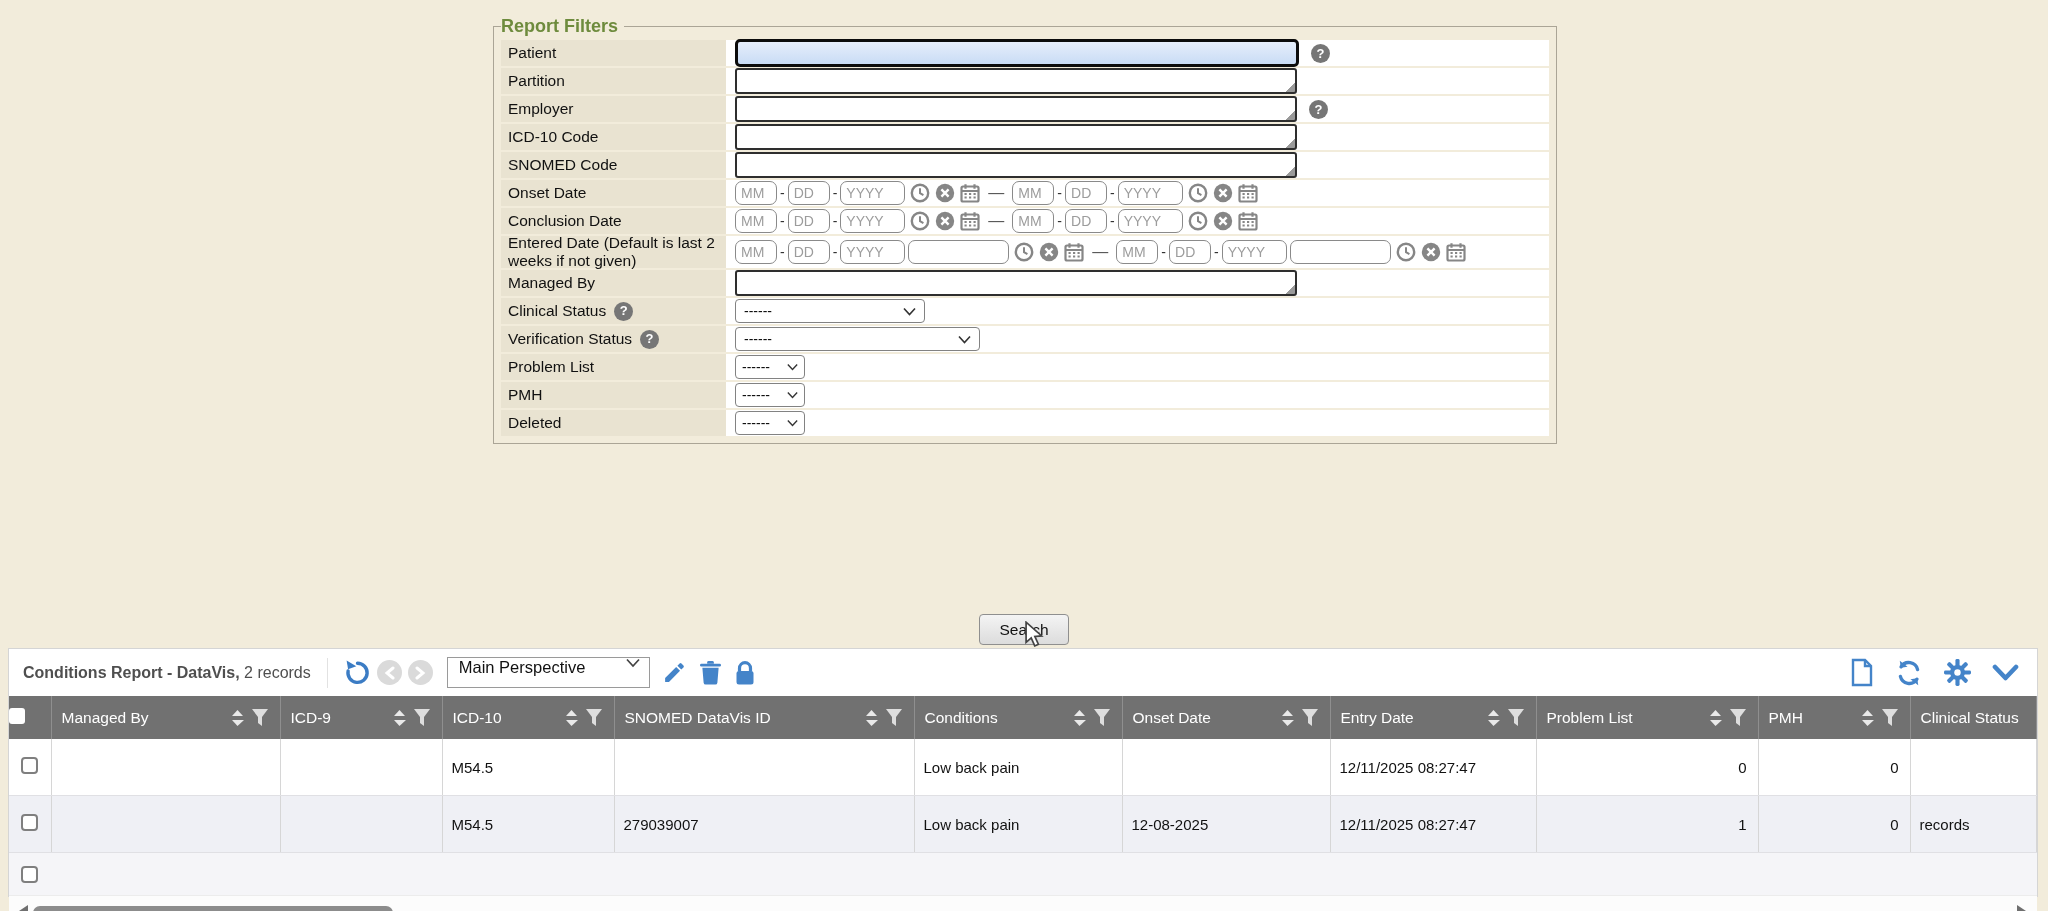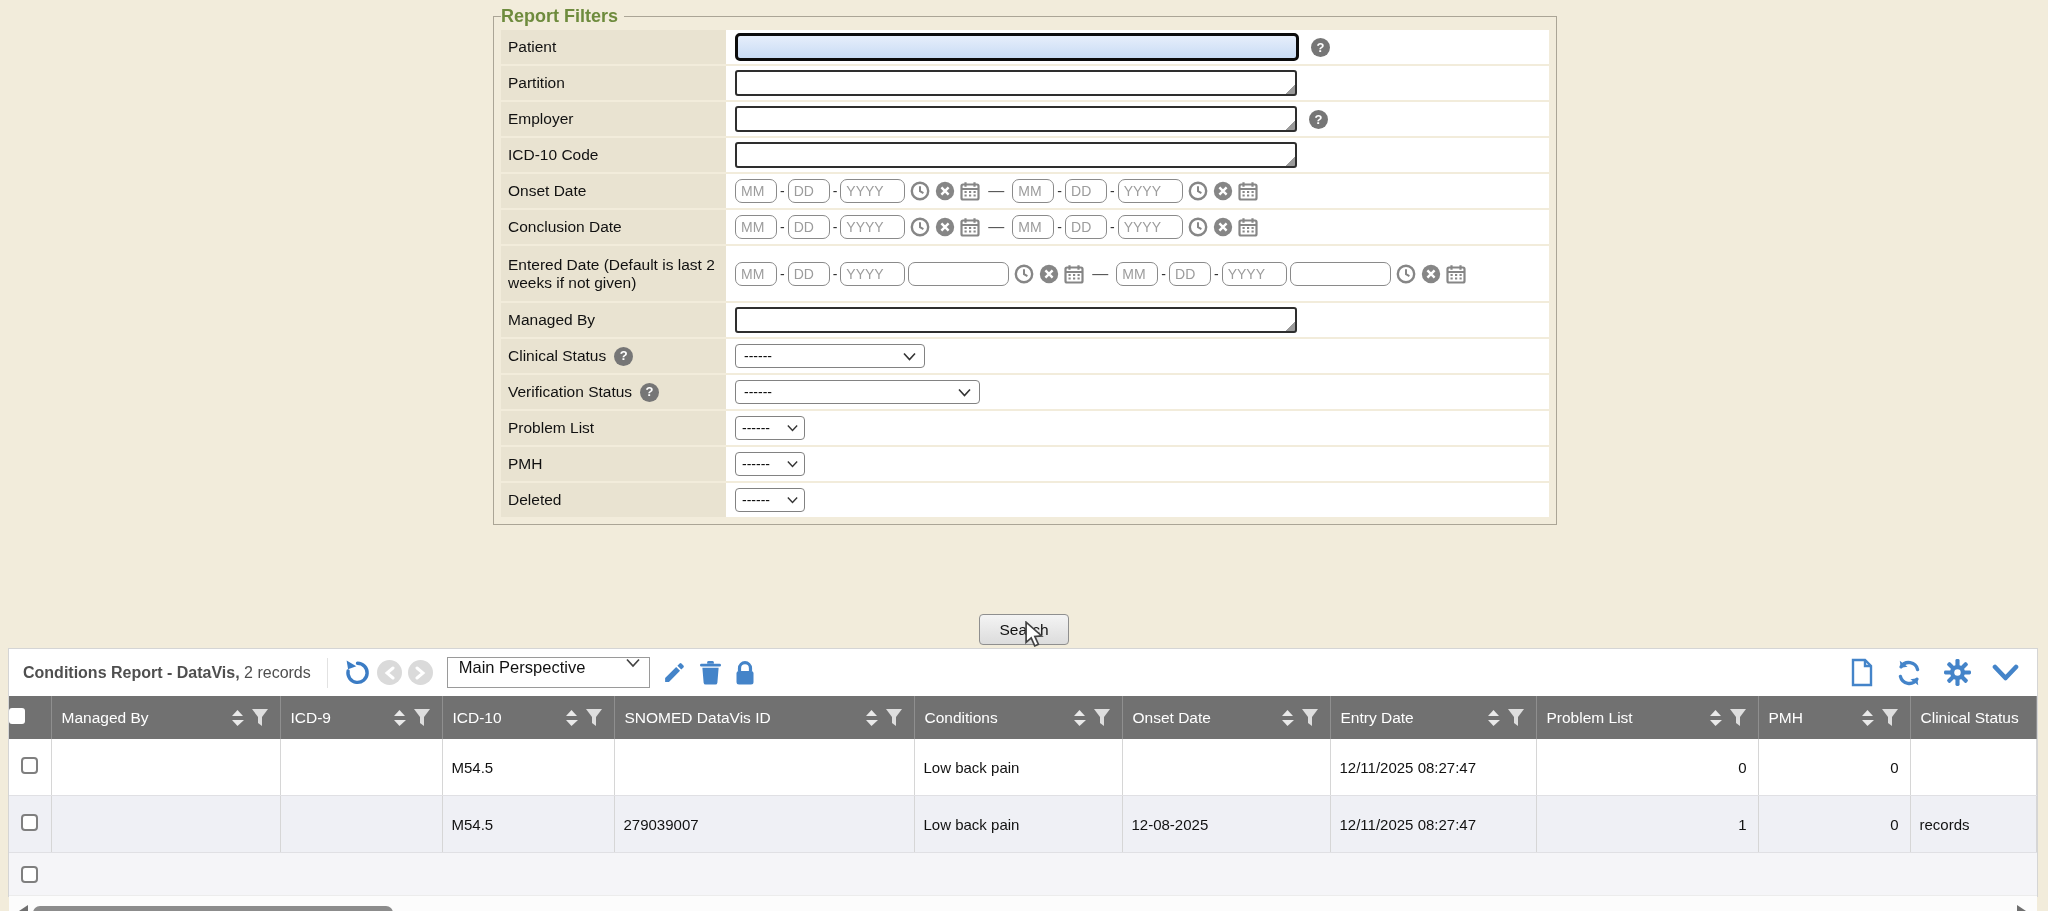--- a/index.html
+++ b/index.html
@@ -4,30 +4,30 @@
 <style>
   html,body{margin:0;padding:0;}
   body{
     width:2048px;height:911px;position:relative;overflow:hidden;
     background:#f2ecdb;
     font-family:"Liberation Sans","DejaVu Sans",sans-serif;
     color:#111;
   }
   
   fieldset.filters{
-    position:absolute;left:493px;top:6px;width:1064px;
+    position:absolute;left:493px;top:16px;width:1064px;
     border:1px solid #aba596;padding:3px 7px 7px 7px;margin:0;box-sizing:border-box;
     background:transparent;
   }
   fieldset.filters legend{
     color:#6e8b3d;font-weight:bold;font-size:18px;padding:0 6px 0 0;margin-left:0;
   }
   .frows{display:flex;flex-direction:column;gap:2px;}
-  .frow{display:flex;height:34px;}
-  .frow.tall{height:55px;}
+  .frow{display:flex;height:26px;}
+  .frow.tall{height:32px;}
   .flabel{
     width:218px;flex:0 0 218px;background:#e9e3d1;display:flex;align-items:center;
     padding-left:7px;font-size:15.5px;line-height:1.15;gap:7px;
   }
   .ffield{flex:1;background:#ffffff;display:flex;align-items:center;padding-left:9px;gap:4px;}
   input.wide{
     width:548px;height:18px;
     border:2px solid #2e2e2e;border-radius:3px;
     background:linear-gradient(315deg,#9a9a9a 7px,#ffffff 7px);
     outline:none;font-size:14px;padding:2px 5px;
@@ -158,20 +158,26 @@
     </div>
 
 
     <div class="frow">
       <div class="flabel">ICD-10 Code</div>
       <div class="ffield">
           <input class="wide" style="">
         </div>
     </div>
 
+    <div class="frow">
+      <div class="flabel">SNOMED Code</div>
+      <div class="ffield">
+          <input class="wide" style="">
+        </div>
+    </div>
 
     <div class="frow">
       <div class="flabel">Onset Date</div>
       <div class="ffield">
         <div class="dgroup">
           <input class="dseg mm" placeholder="MM" style="">
           <span class="dsep">-</span>
           <input class="dseg dd" placeholder="DD" style="">
           <span class="dsep">-</span>
           <input class="dseg yyyy" placeholder="YYYY" style="">

